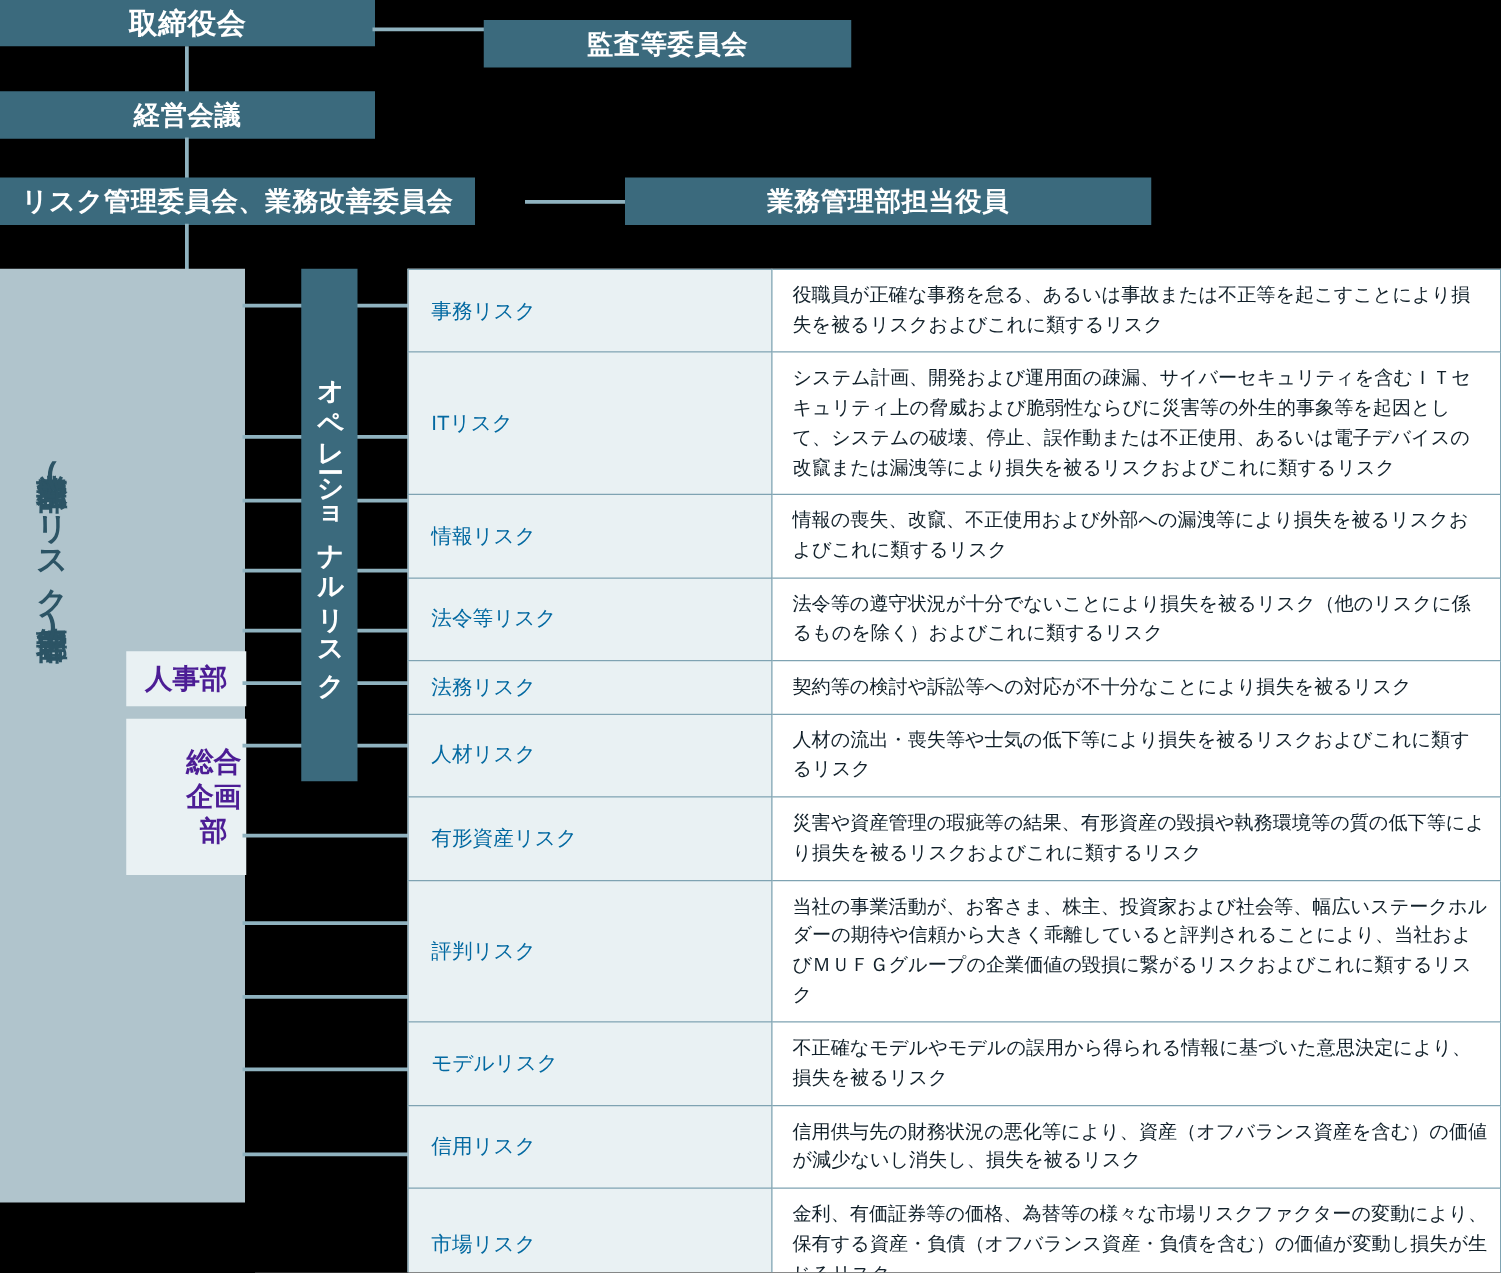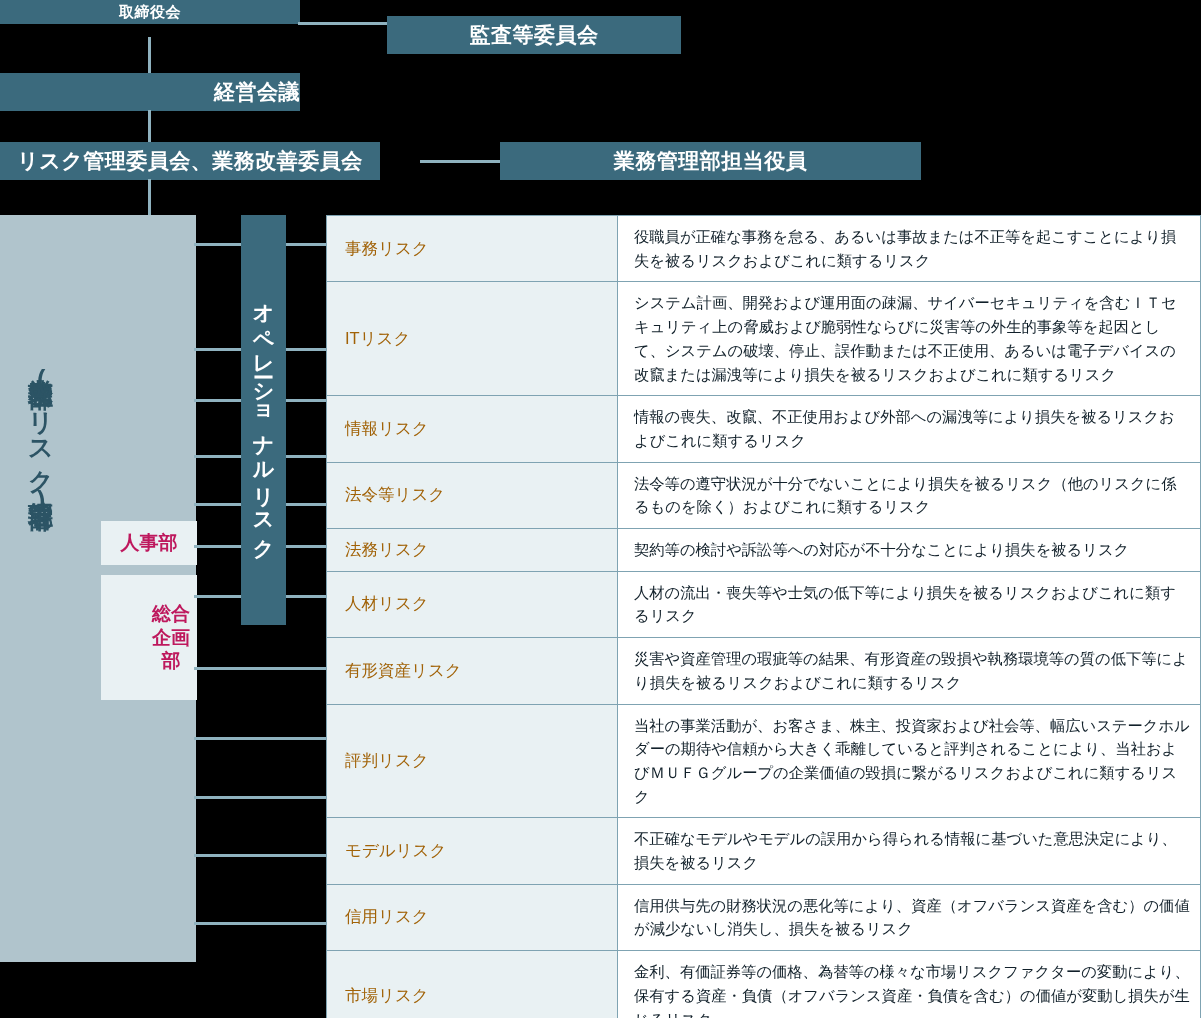--- a/index.html
+++ b/index.html
@@ -49,28 +49,28 @@
     text-orientation: upright;
     font-size: 25px;
     letter-spacing: 1px;
     line-height: 1.05;
     white-space: nowrap;
   }
 
   
   .subdept {
     background: #e9f1f3;
-    color: #be185d;
+    color: #4c1d95;
     font-weight: bold;
     display: flex;
     align-items: center;
     justify-content: center;
     text-align: center;
     line-height: 1.25;
-    font-size: 19px;
+    font-size: 22px;
   }
 
   
   .oprisk-bar {
     background: #3b6a7d;
     display: flex;
     align-items: center;
     justify-content: center;
   }
   .oprisk-bar span {
@@ -94,52 +94,52 @@
     table-layout: fixed;
   }
   .risk-table td {
     border: 1px solid #7fa3b2;
     vertical-align: middle;
     padding: 9px 13px;
   }
   .risk-table td.rname {
     width: 259px;
     background: #e9f1f3;
-    color: #a16207;
+    color: #0369a1;
     font-size: 16.5px;
     font-weight: normal;
     padding-left: 18px;
   }
   .risk-table td.rdesc {
     background: #ffffff;
     color: #11202a;
     font-size: 15.3px;
     line-height: 1.55;
     padding-left: 16px;
     padding-right: 10px;
   }
 </style>
 </head>
 <body>
 
 <div id="stage">
 
-  <div class="abs gov-box" style="left:0px; top:0px; width:300px; height:24px; font-size:15px;">
+  <div class="abs gov-box" style="left:0px; top:0px; width:300px; height:37px; font-size:23px;">
     <span>取締役会</span>
   </div>
 
   <div class="abs conn-h" style="left:298px; top:22px; width:90px; height:3px;"></div>
 
   <div class="abs gov-box" style="left:387px; top:16px; width:294px; height:38px; font-size:21px;">
     <span>監査等委員会</span>
   </div>
 
   <div class="abs conn-v" style="left:148px; top:37px; width:3px; height:37px;"></div>
 
-  <div class="abs gov-box" style="left:0px; top:73px; width:300px; height:38px; font-size:21px;justify-content:flex-end;">
+  <div class="abs gov-box" style="left:0px; top:73px; width:300px; height:38px; font-size:21px;">
     <span>経営会議</span>
   </div>
 
   <div class="abs conn-v" style="left:148px; top:110px; width:3px; height:33px;"></div>
 
   <div class="abs gov-box" style="left:0px; top:142px; width:380px; height:38px; font-size:21px;">
     <span>リスク管理委員会、業務改善委員会</span>
   </div>
 
   <div class="abs conn-h" style="left:420px; top:160px; width:82px; height:3px;"></div>

